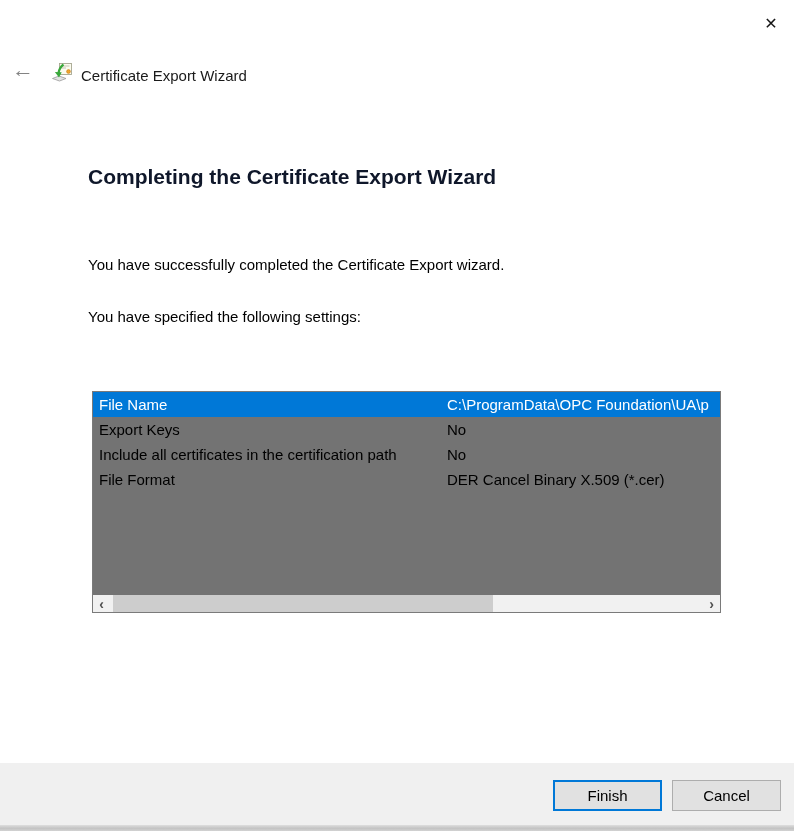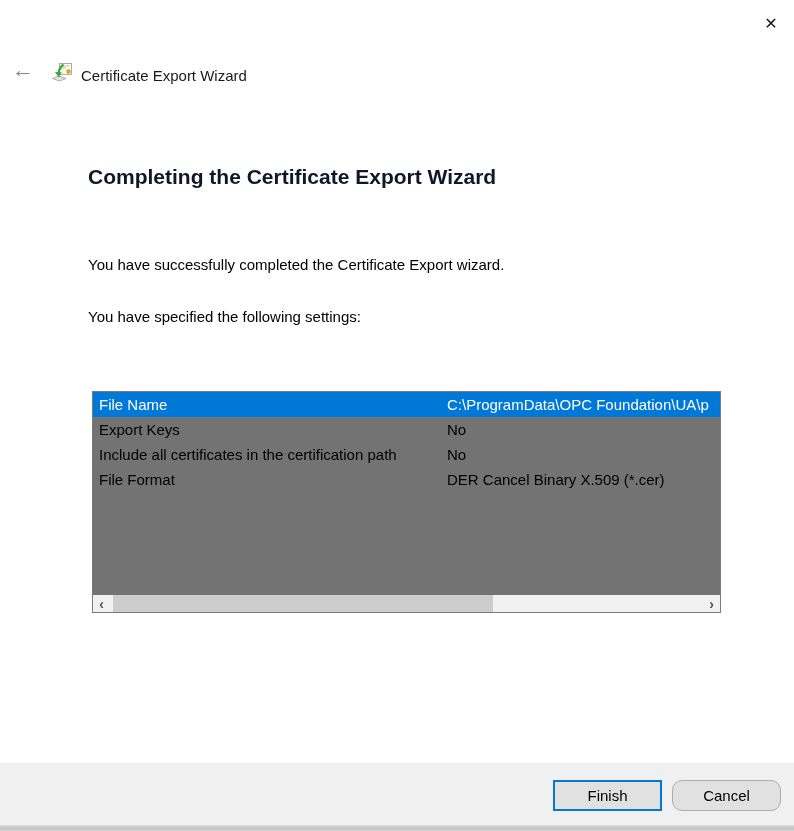--- a/index.html
+++ b/index.html
@@ -73,21 +73,21 @@
   .footer {
     left: 0; top: 763px; width: 794px; height: 62px;
     background: #f0f0f0;
   }
   .btn {
     position: absolute; top: 17px; width: 109px; height: 31px;
     font-size: 15px; font-family: inherit; color: #000;
     background: #e1e1e1; border: 1px solid #adadad; cursor: pointer;
   }
   .btn-finish { left: 553px; border: 2px solid #0078d7; }
-  .btn-cancel { left: 672px; border-radius: 10px; }
+  .btn-cancel { left: 672px; }
   .bottom-shadow {
     left: 0; top: 825px; width: 794px; height: 6px;
     background: linear-gradient(#dedede, #c3c3c3 55%, #d2d2d2);
   }
 </style>
 </head>
 <body>
 
 <div>
 

